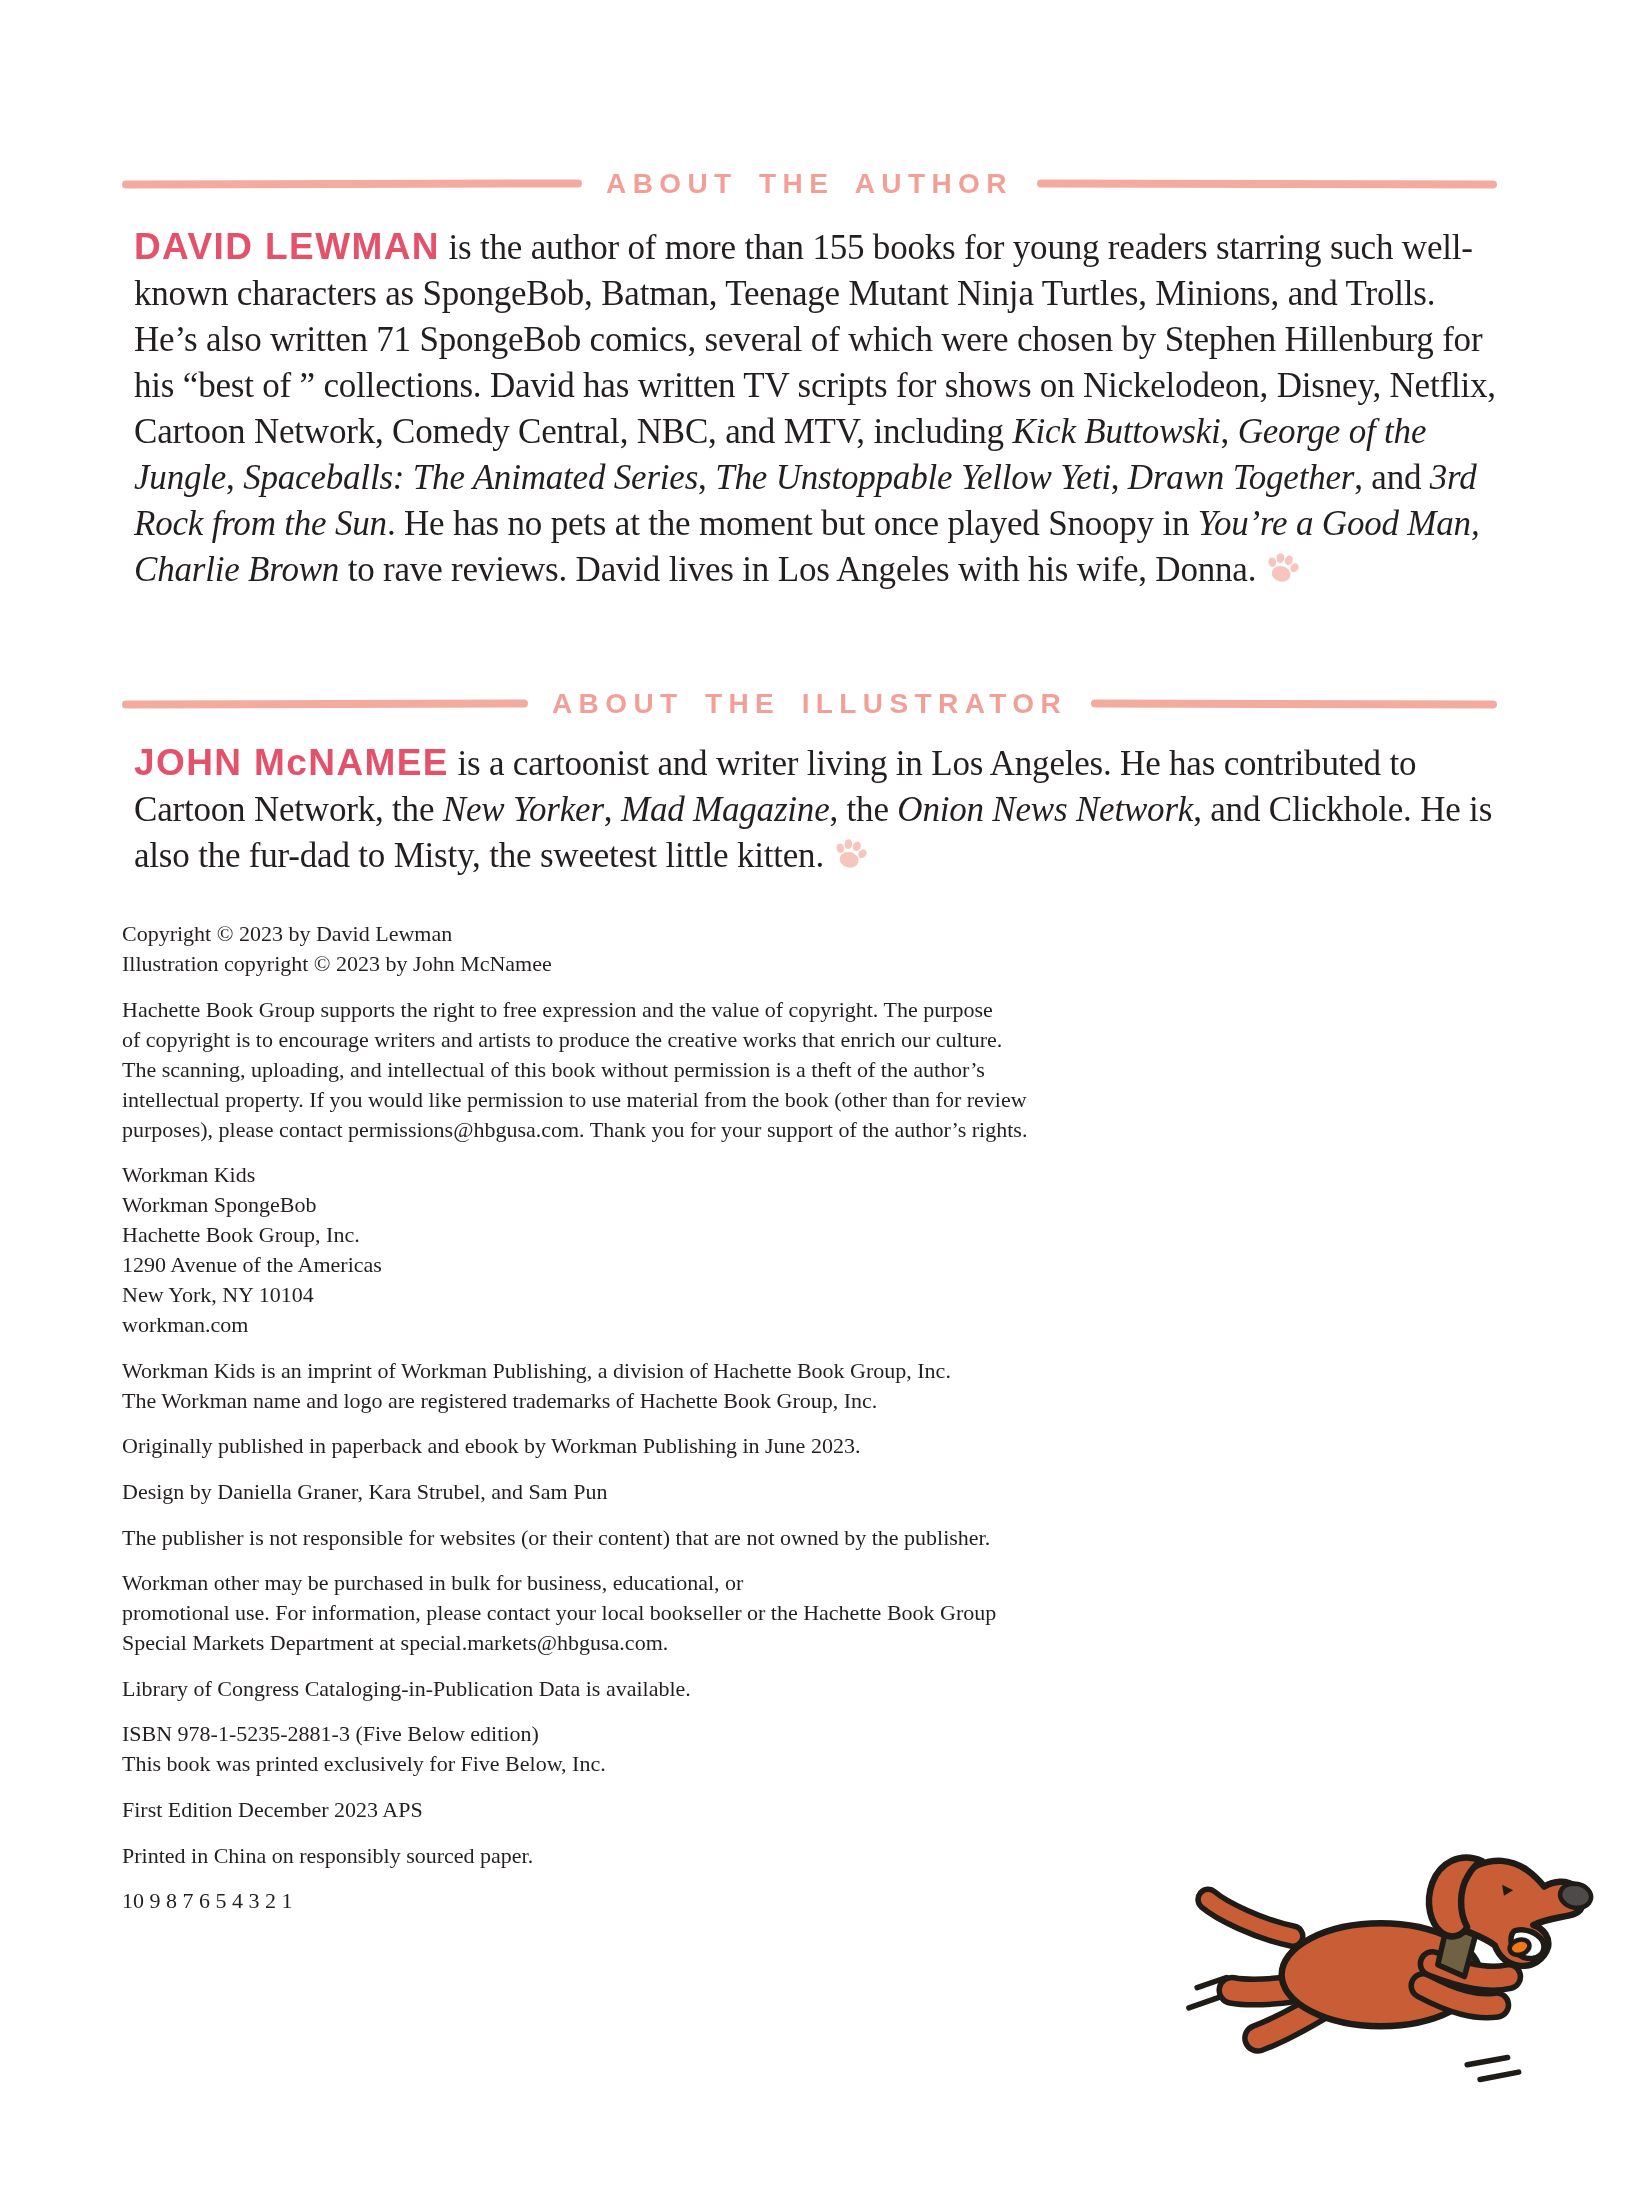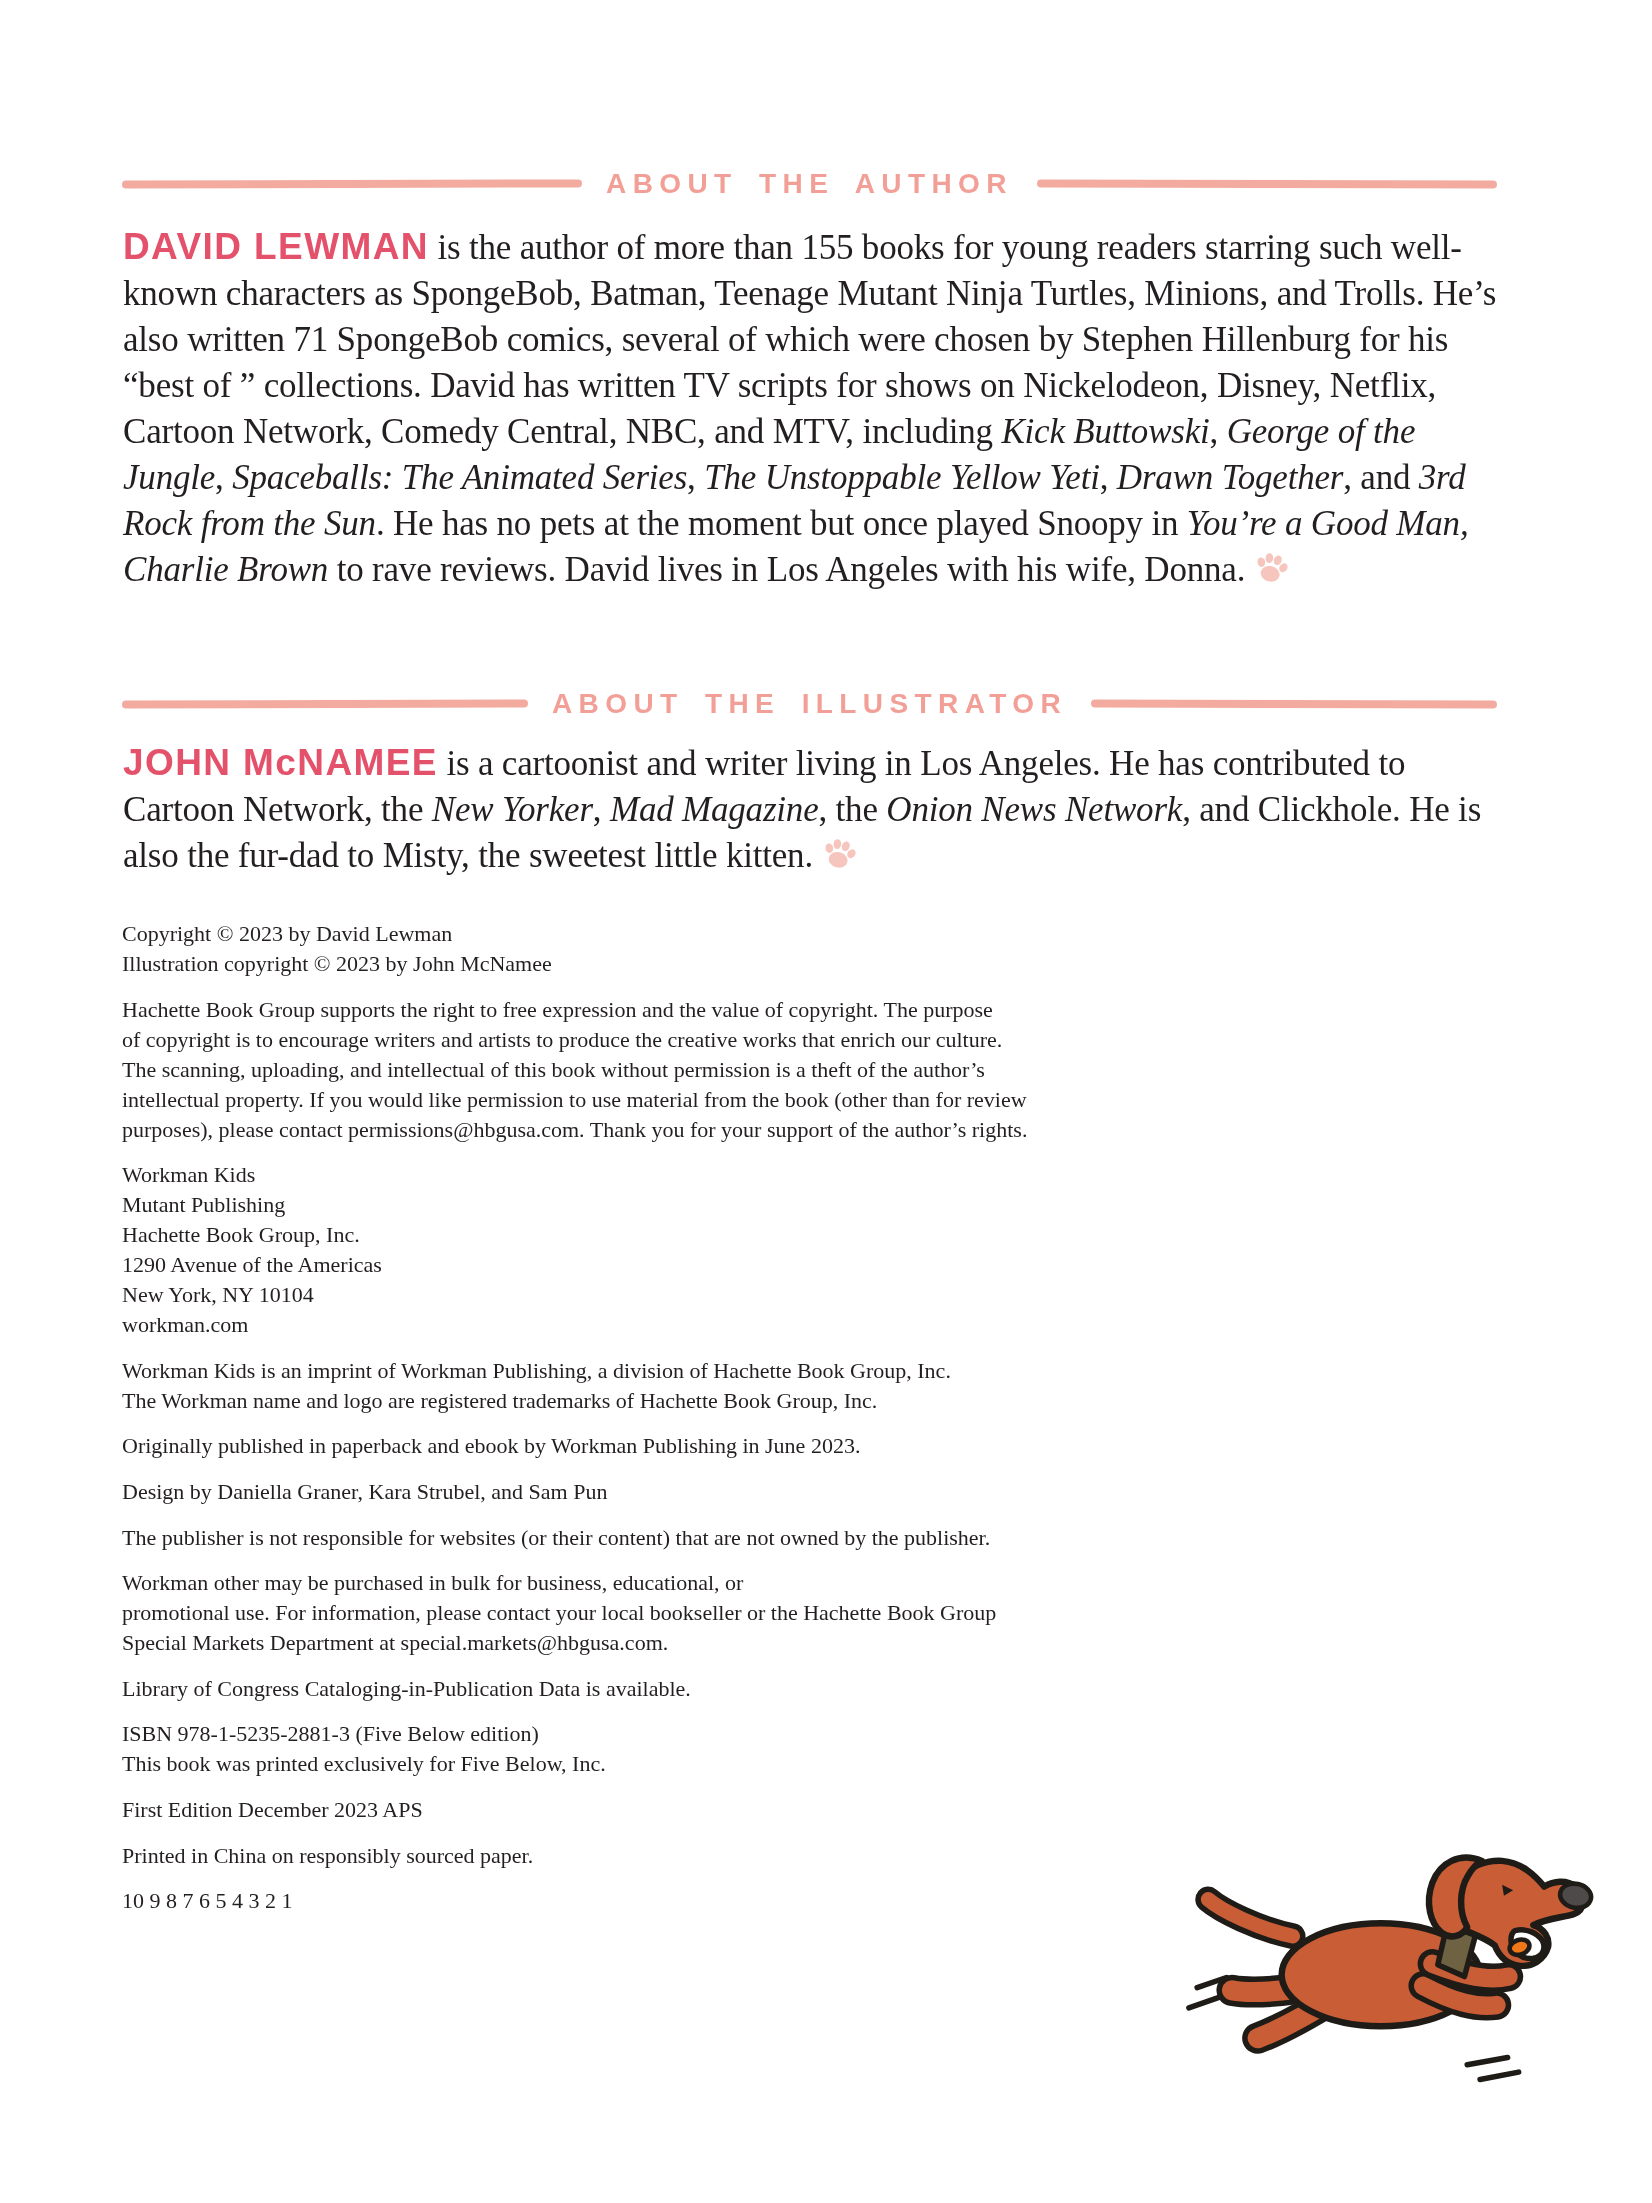--- a/index.html
+++ b/index.html
@@ -27,21 +27,21 @@
   .heading-row.illustrator{margin-top:95px;}
   .rule{flex:1;height:8.3px;background:var(--rule);border-radius:4.6px;}
   .rule.left{transform:rotate(-0.15deg);}
   .rule.right{transform:rotate(0.15deg);}
   .heading-text{
     font-family:"Liberation Sans", sans-serif;font-weight:bold;
     font-size:28px;letter-spacing:6.4px;word-spacing:7.3px;
     color:var(--heading);white-space:nowrap;
   }
   .bio{
-    margin:24px 0 0 1px;font-size:35px;line-height:46px;letter-spacing:-0.2px;
+    margin:24px 0 0 12px;font-size:35px;line-height:46px;letter-spacing:-0.2px;
     text-align:left;
   }
   .bio.illustrator-bio{margin-top:20px;}
   .bio .name{
     font-family:"Liberation Sans", sans-serif;font-weight:bold;
     font-size:37px;letter-spacing:1.4px;color:var(--name);
   }
   .it{font-style:italic;}
   .paw{display:inline-block;vertical-align:-2.8px;margin-left:9.2px;color:var(--paw);}
   .colophon{margin-top:40px;font-size:22px;line-height:30px;}
@@ -93,21 +93,21 @@
       </div>
       <div class="cpara">
         <div class="cline">Hachette Book Group supports the right to free expression and the value of copyright. The purpose</div>
         <div class="cline">of copyright is to encourage writers and artists to produce the creative works that enrich our culture.</div>
         <div class="cline">The scanning, uploading, and intellectual of this book without permission is a theft of the author’s</div>
         <div class="cline">intellectual property. If you would like permission to use material from the book (other than for review</div>
         <div class="cline">purposes), please contact permissions@hbgusa.com. Thank you for your support of the author’s rights.</div>
       </div>
       <div class="cpara">
         <div class="cline">Workman Kids</div>
-        <div class="cline">Mutant Publishing</div>
+        <div class="cline">Workman SpongeBob</div>
         <div class="cline">Hachette Book Group, Inc.</div>
         <div class="cline">1290 Avenue of the Americas</div>
         <div class="cline">New York, NY 10104</div>
         <div class="cline">workman.com</div>
       </div>
       <div class="cpara">
         <div class="cline">Workman Kids is an imprint of Workman Publishing, a division of Hachette Book Group, Inc.</div>
         <div class="cline">The Workman name and logo are registered trademarks of Hachette Book Group, Inc.</div>
       </div>
       <div class="cpara">

